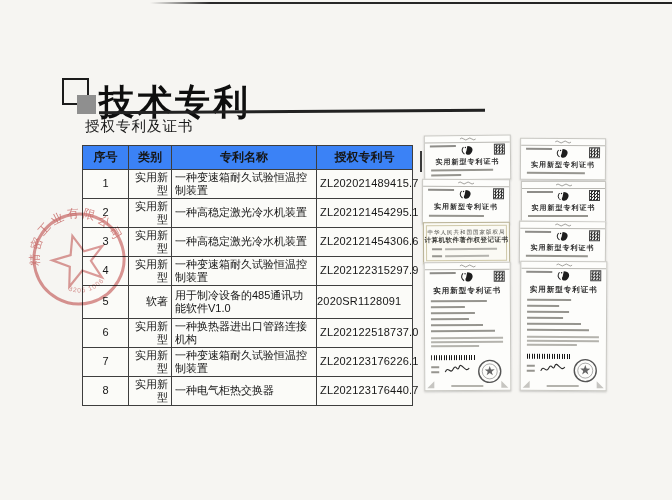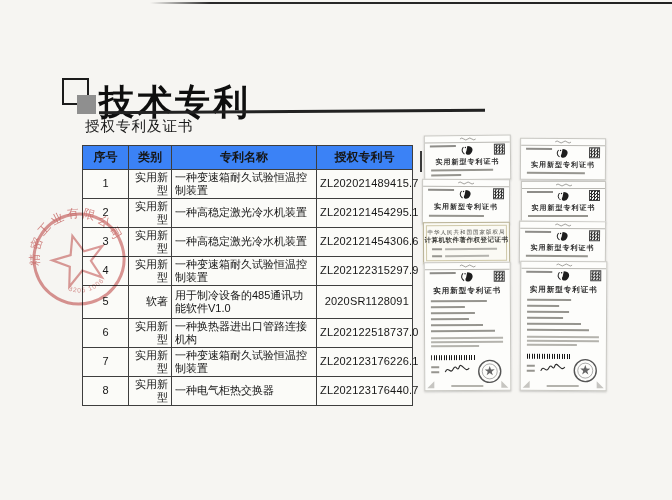--- a/index.html
+++ b/index.html
@@ -107,21 +107,21 @@
   <tr style="height:27px">
     <td class="c-no">4</td>
     <td class="c-cat">实用新型</td>
     <td class="c-name">一种变速箱耐久试验恒温控制装置</td>
     <td class="c-num">ZL202122315297.9</td>
   </tr>
   <tr style="height:33px">
     <td class="c-no">5</td>
     <td class="c-cat">软著</td>
     <td class="c-name">用于制冷设备的485通讯功能软件V1.0</td>
-    <td class="c-num" style="text-align:right;padding-left:0">2020SR1128091</td>
+    <td class="c-num" style="text-align:left;padding-left:0">2020SR1128091</td>
   </tr>
   <tr style="height:27px">
     <td class="c-no">6</td>
     <td class="c-cat">实用新型</td>
     <td class="c-name">一种换热器进出口管路连接机构</td>
     <td class="c-num">ZL202122518737.0</td>
   </tr>
   <tr style="height:29px">
     <td class="c-no">7</td>
     <td class="c-cat">实用新型</td>

